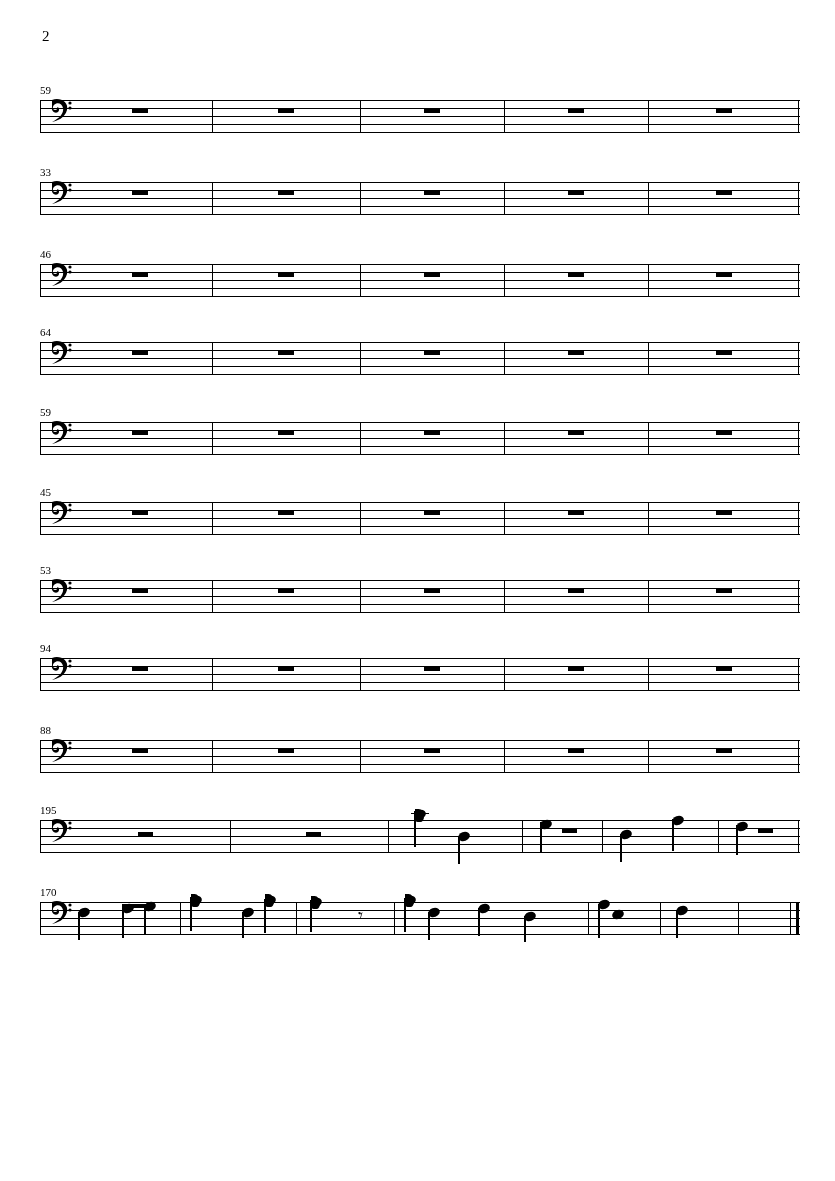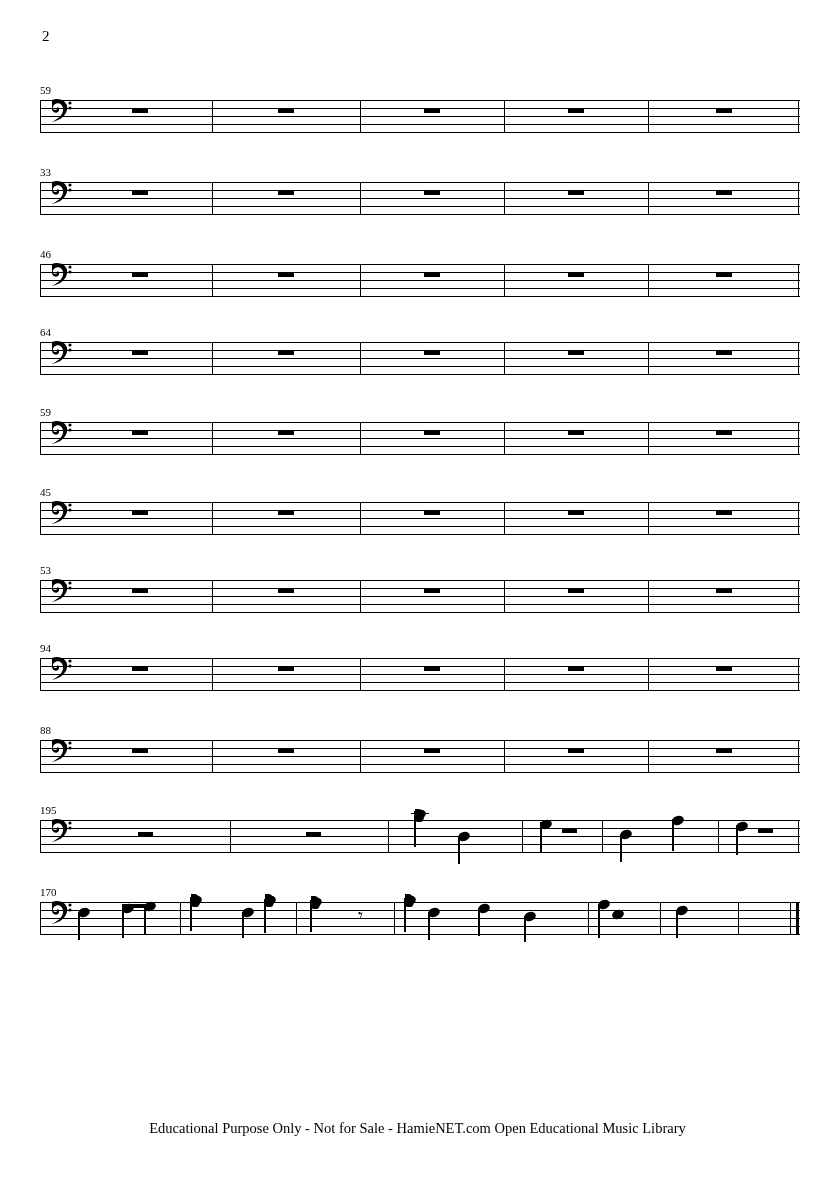--- a/index.html
+++ b/index.html
@@ -536,15 +536,14 @@
         <div class="notehead" style="left:572px; top:8px;"></div>
       </div>
 
       <div class="note">
         <div class="notehead" style="left:636px; top:4px;"></div>
         <div class="stem" style="left:636px; top:8px; height:28px;"></div>
       </div>
     </div>
   </div>
 
-  <div class="footer">Educational Purpose Only - Not for Sale - HamieNET.com Open Educational Music Library</div>
 
 </div>
 
 </body></html>

